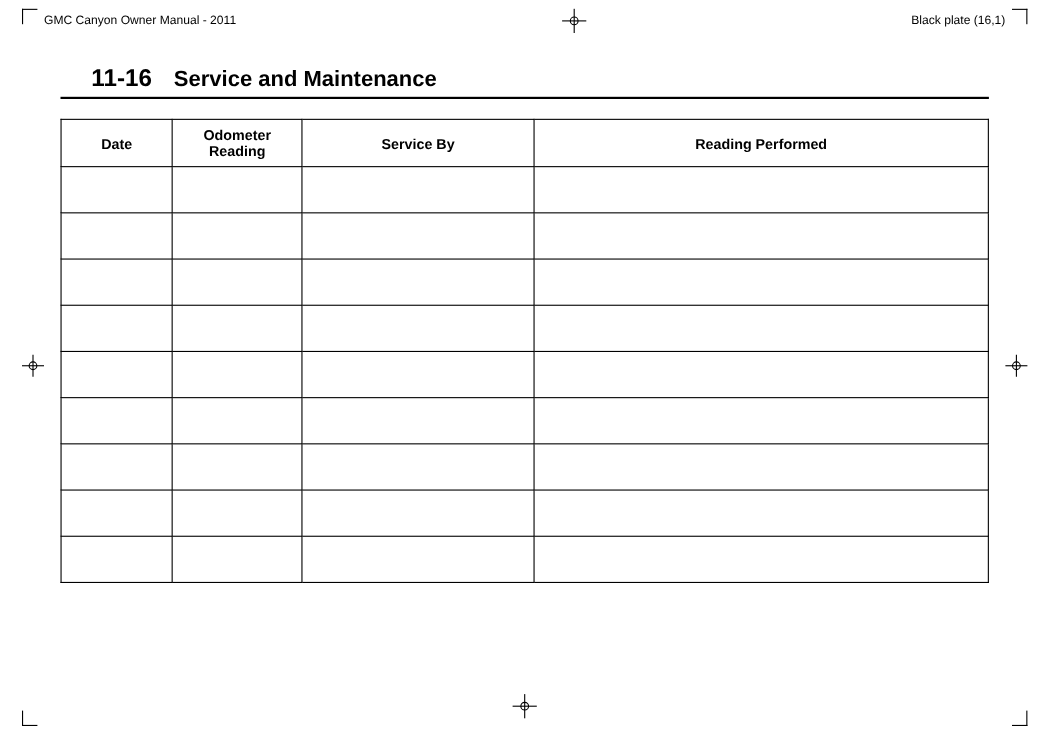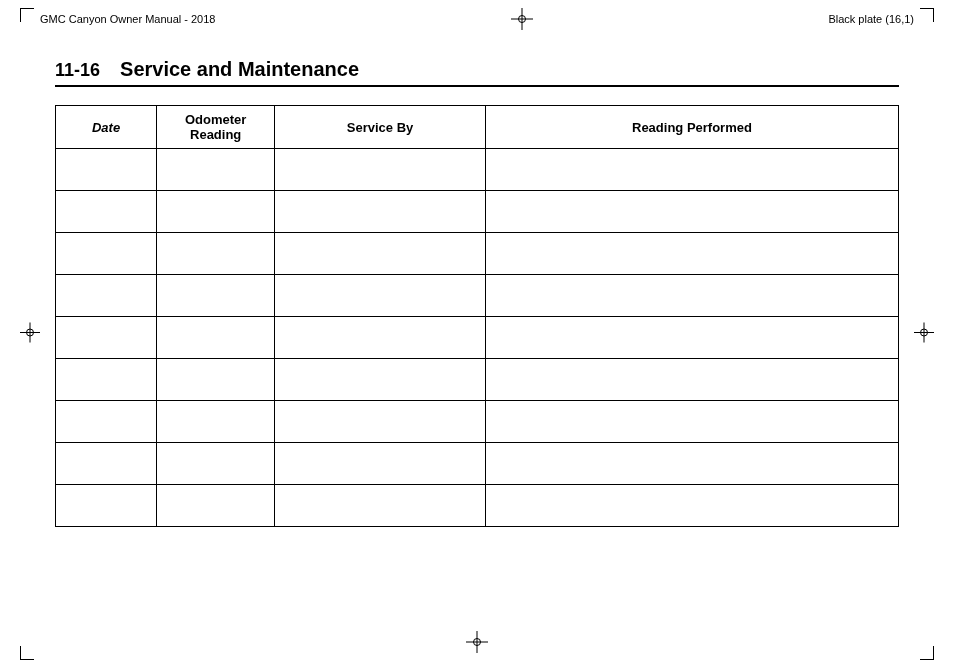--- a/index.html
+++ b/index.html
@@ -134,24 +134,25 @@
     
     .section-heading {
       display: flex;
       align-items: baseline;
       margin-bottom: 18px;
       border-bottom: 2px solid #000;
       padding-bottom: 4px;
     }
 
     .section-number {
-      font-size: 18px;
+      font-size: 22px;
       font-weight: bold;
       margin-right: 20px;
       white-space: nowrap;
+      margin-left: 28px;
     }
 
     .section-title {
       font-size: 20px;
       font-weight: bold;
     }
 
     
     .maintenance-table {
       width: 100%;
@@ -173,21 +174,20 @@
       padding: 6px 4px;
     }
 
     .maintenance-table tbody td {
       height: 42px;
       padding: 4px;
     }
 
     .col-date {
       width: 12%;
-      font-style: italic;
     }
 
     .col-odometer {
       width: 14%;
     }
 
     .col-serviced-by {
       width: 25%;
     }
 
@@ -234,21 +234,21 @@
     </div>
   </div>
 
   <div class="side-crosshair-right">
     <div class="crosshair" style="width:20px;height:20px;">
       <div class="crosshair-circle"></div>
     </div>
   </div>
 
   <div class="header-bar">
-    <span class="header-left">GMC Canyon Owner Manual - 2018</span>
+    <span class="header-left">GMC Canyon Owner Manual - 2011</span>
     <div class="header-center">
       <div class="crosshair">
         <div class="crosshair-circle"></div>
       </div>
     </div>
     <span class="header-right">Black plate (16,1)</span>
   </div>
 
   <div class="content-area">
 

